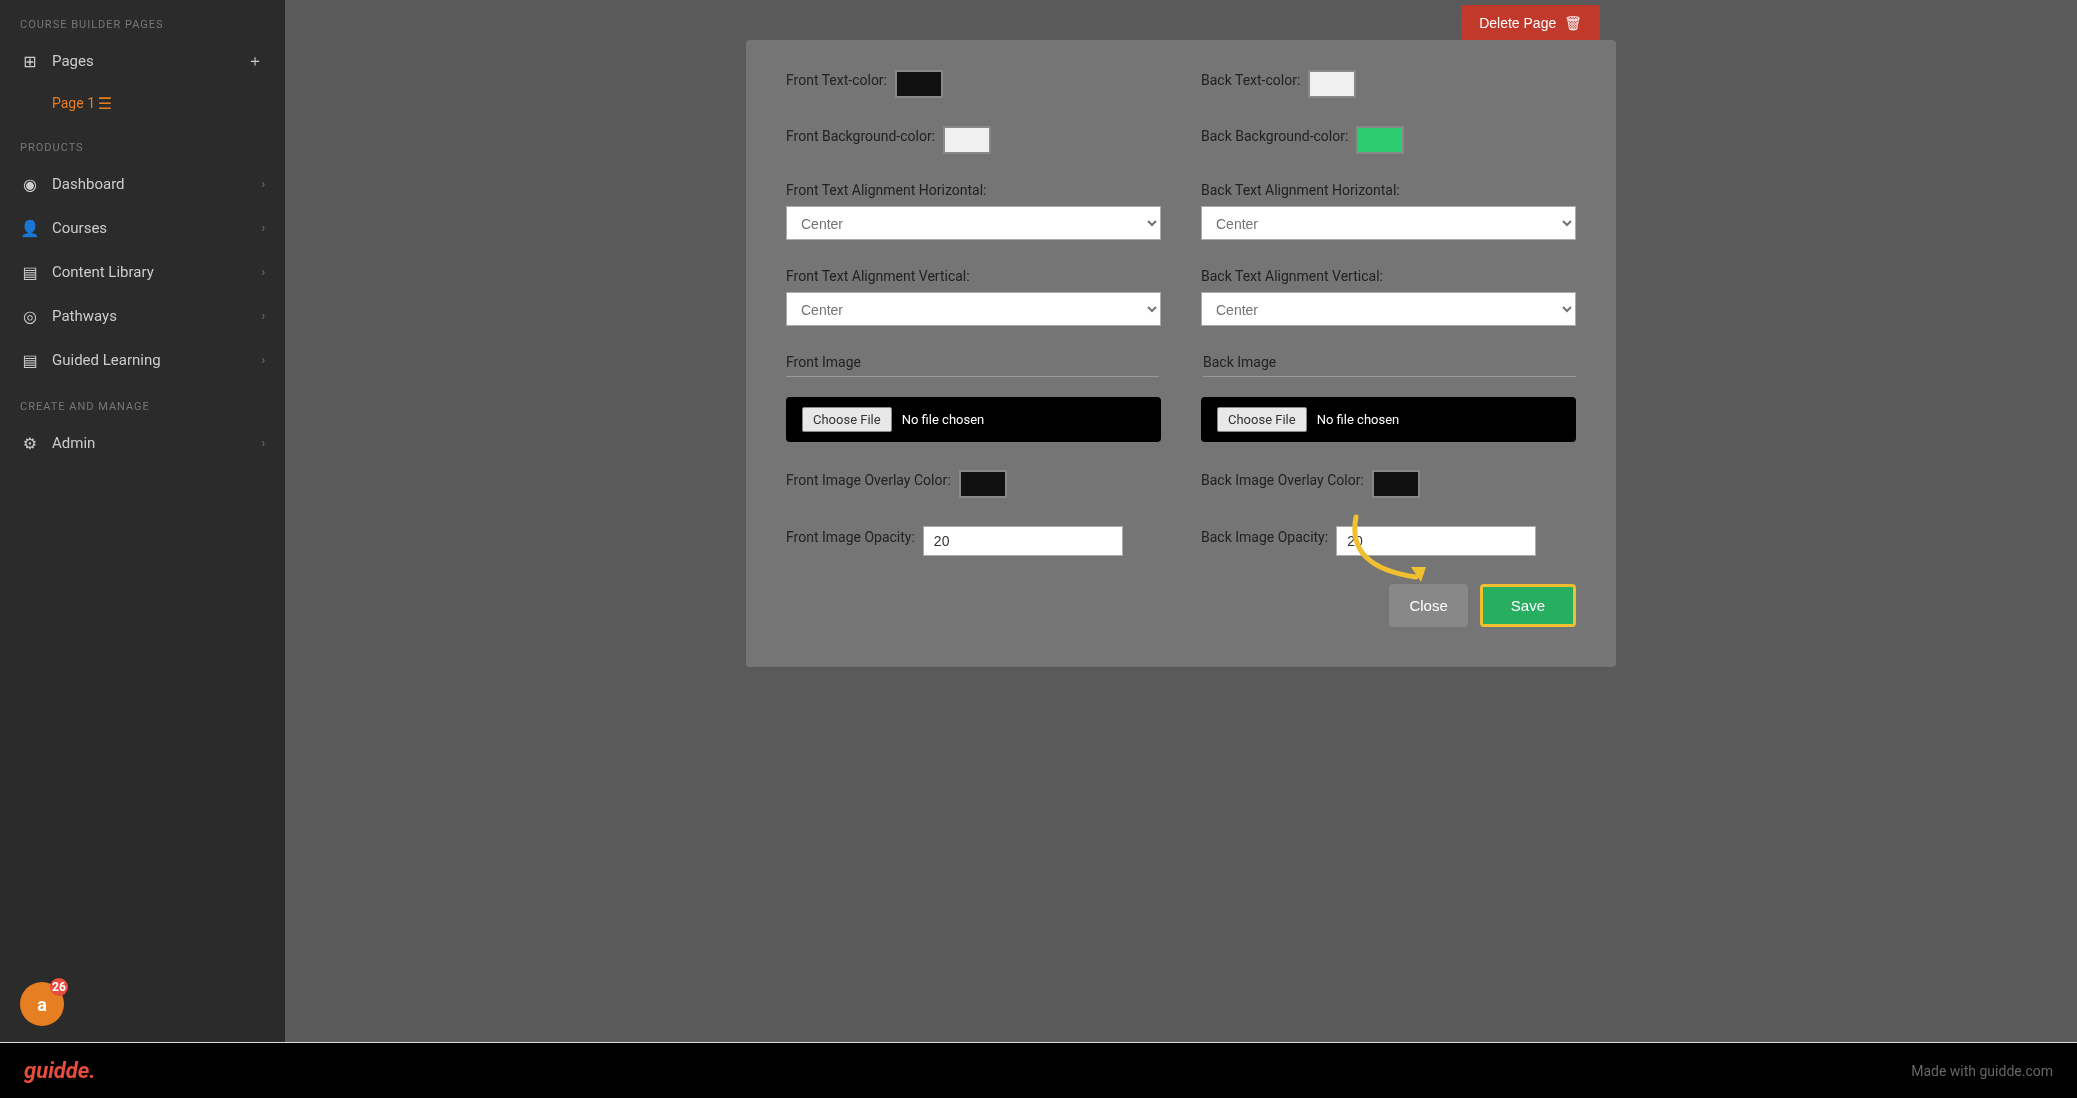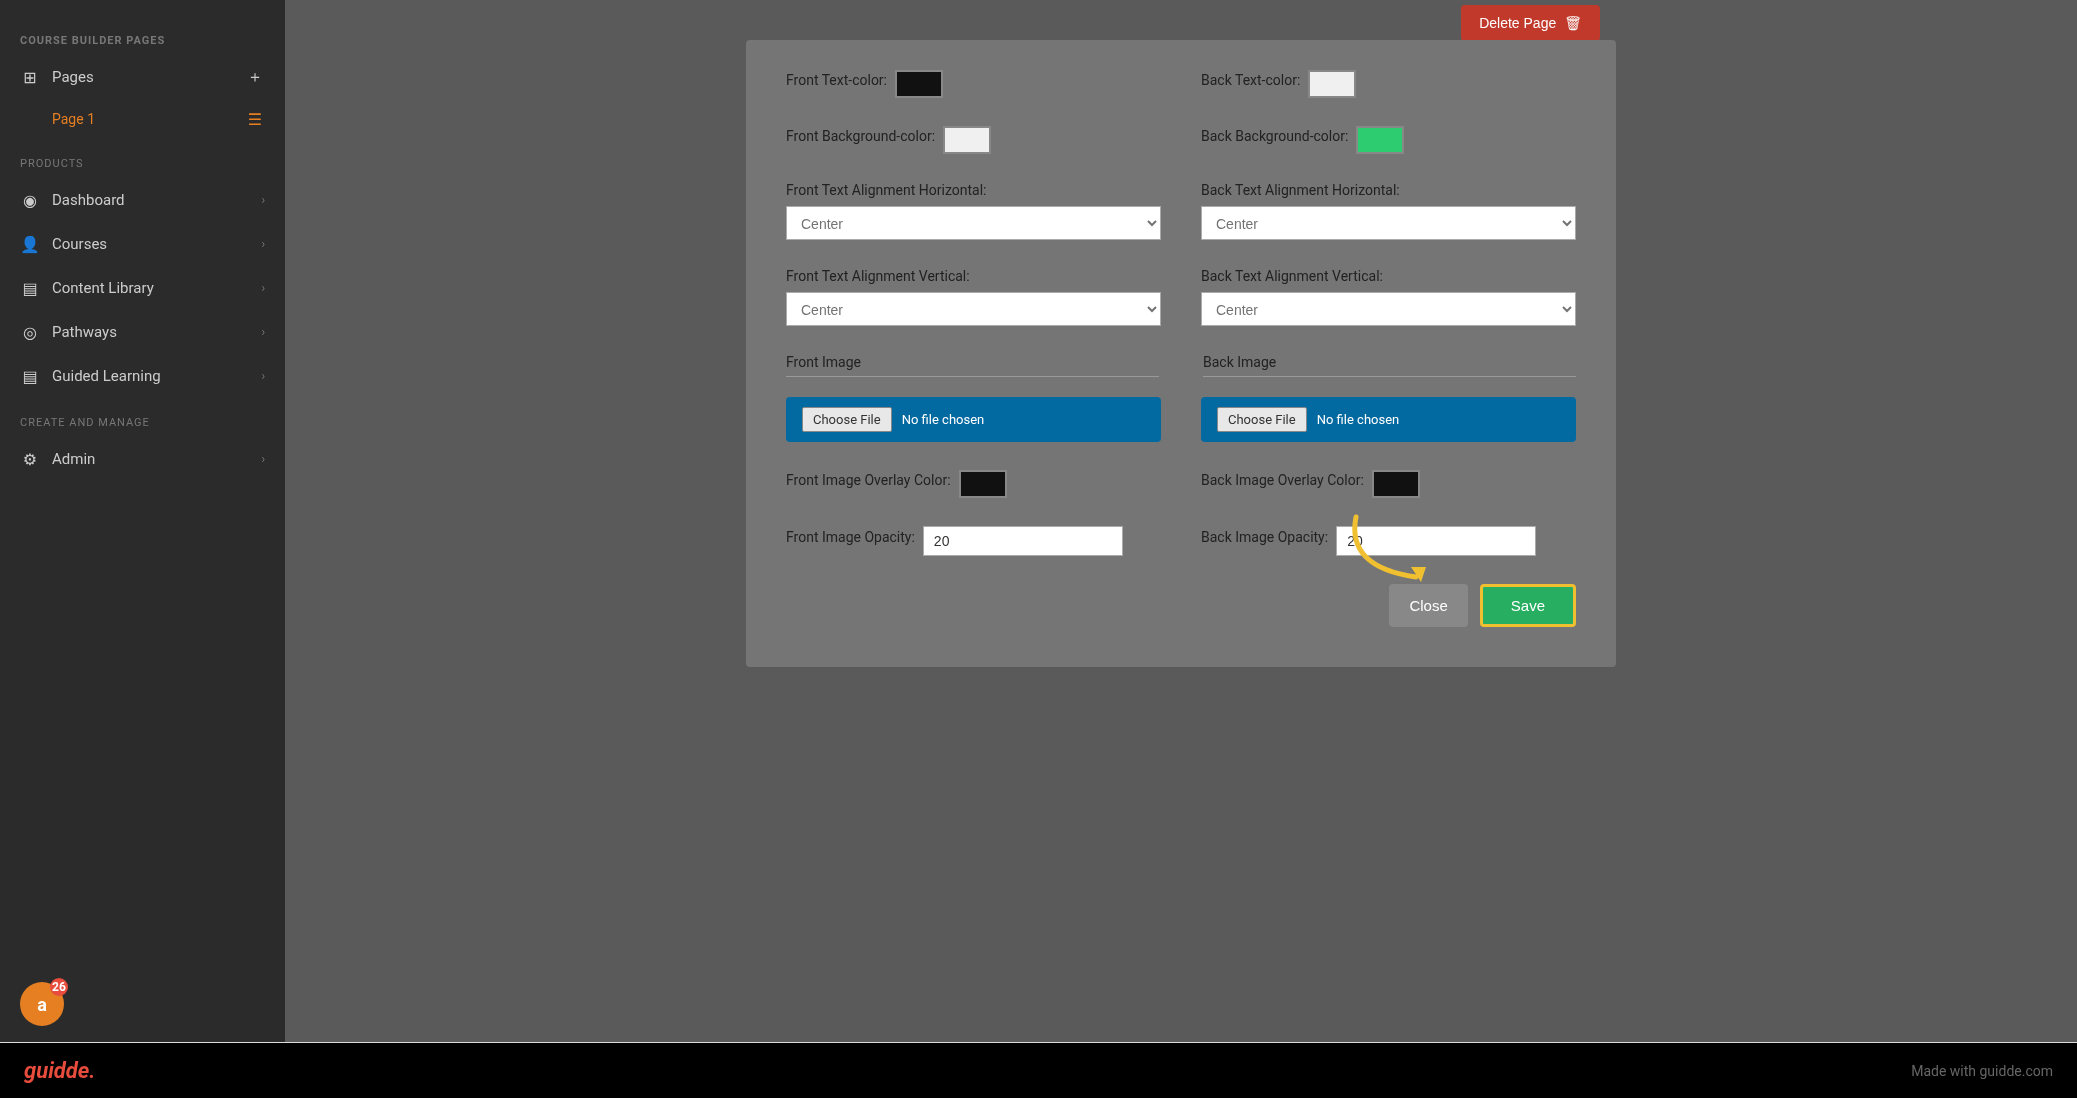--- a/index.html
+++ b/index.html
@@ -4,24 +4,24 @@
   <style>
     * { box-sizing: border-box; margin: 0; padding: 0; }
     body { font-family: -apple-system, BlinkMacSystemFont, 'Segoe UI', Roboto, sans-serif; background: #4a4a4a; display: flex; flex-direction: column; height: 100vh; overflow: hidden; }
 
     
     .sidebar { width: 285px; background: #2b2b2b; color: #ccc; display: flex; flex-direction: column; flex-shrink: 0; overflow-y: auto; }
     .sidebar-section-label { font-size: 11px; color: #777; text-transform: uppercase; letter-spacing: 1px; padding: 18px 20px 8px; }
     .sidebar-item { display: flex; align-items: center; justify-content: space-between; padding: 12px 20px; cursor: pointer; font-size: 15px; color: #ccc; }
     .sidebar-item .item-left { display: flex; align-items: center; gap: 12px; }
     .sidebar-item .chevron { color: #777; font-size: 12px; }
-    .sidebar-sub-item { padding: 10px 20px 10px 52px; font-size: 14px; color: #ccc; cursor: pointer; display: flex; align-items: center; justify-content: space-between; }
+    .sidebar-sub-item { padding: 10px 20px 10px 52px; font-size: 14px; color: #ccc; cursor: pointer; display: flex; align-items: center; }
     .sidebar-sub-item.active-page { color: #e67e22; }
     .icon-shape { width: 20px; height: 20px; display: flex; align-items: center; justify-content: center; font-size: 16px; }
-    .course-builder-label { font-size: 11px; color: #777; text-transform: uppercase; letter-spacing: 1px; padding: 34px 20px 8px; font-weight: bold; }
+    .course-builder-label { font-size: 11px; color: #777; text-transform: uppercase; letter-spacing: 1px; padding: 18px 20px 8px; }
 
     
     .sidebar-footer { padding: 16px 20px; display: flex; align-items: center; gap: 10px; margin-top: auto; }
     .avatar { width: 44px; height: 44px; background: #e67e22; border-radius: 50%; display: flex; align-items: center; justify-content: center; color: white; font-weight: bold; font-size: 18px; position: relative; }
     .badge { position: absolute; top: -4px; right: -4px; background: #e74c3c; color: white; border-radius: 50%; width: 18px; height: 18px; font-size: 12px; display: flex; align-items: center; justify-content: center; }
 
     
     .modal-overlay { position: relative; width: 100%; height: 100%; }
     .modal { background: #757575; border-radius: 4px; width: 870px; margin: 0 auto; padding: 30px 40px; position: relative; }
 
@@ -32,21 +32,21 @@
     .color-input-row { display: flex; align-items: center; gap: 8px; }
     .color-box { width: 48px; height: 28px; border: 2px solid #888; cursor: pointer; }
     .color-box.black { background: #111; }
     .color-box.white { background: #f0f0f0; }
     .color-box.green { background: #2ecc71; }
 
     select.form-select { width: 100%; padding: 8px 10px; font-size: 14px; border: 1px solid #aaa; background: white; color: #737373; appearance: auto; height: 34px; }
 
     .divider-line { border: none; border-top: 1px solid #999; margin: 4px 0 16px; }
 
-    .file-input-wrapper { background: #0369a1; border-radius: 4px; padding: 10px 16px; display: inline-flex; align-items: center; gap: 0; width: 100%; }
+    .file-input-wrapper { background: #000000; border-radius: 4px; padding: 10px 16px; display: inline-flex; align-items: center; gap: 0; width: 100%; }
     .choose-file-btn { background: #e8e8e8; color: #333; border: 1px solid #888; padding: 4px 10px; font-size: 13px; cursor: pointer; border-radius: 2px; white-space: nowrap; }
     .file-name-text { color: white; font-size: 13px; margin-left: 10px; }
 
     .opacity-input { width: 100%; padding: 6px 10px; font-size: 14px; border: 1px solid #aaa; background: white; color: #333; }
 
     .section-title { font-size: 14px; color: #222; margin-bottom: 6px; }
 
     
     .delete-page-btn { position: absolute; top: -35px; right: 16px; background: #c0392b; color: white; border: none; padding: 10px 18px; font-size: 14px; border-radius: 4px; cursor: pointer; display: flex; align-items: center; gap: 8px; }
 

